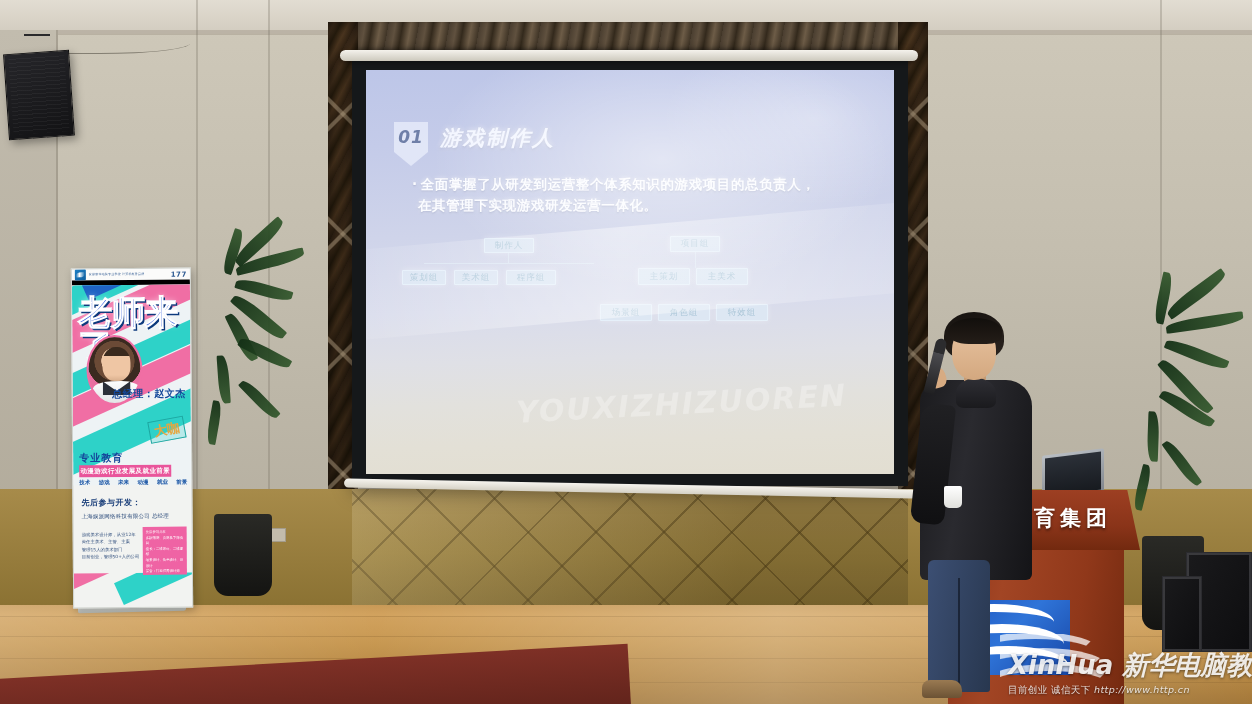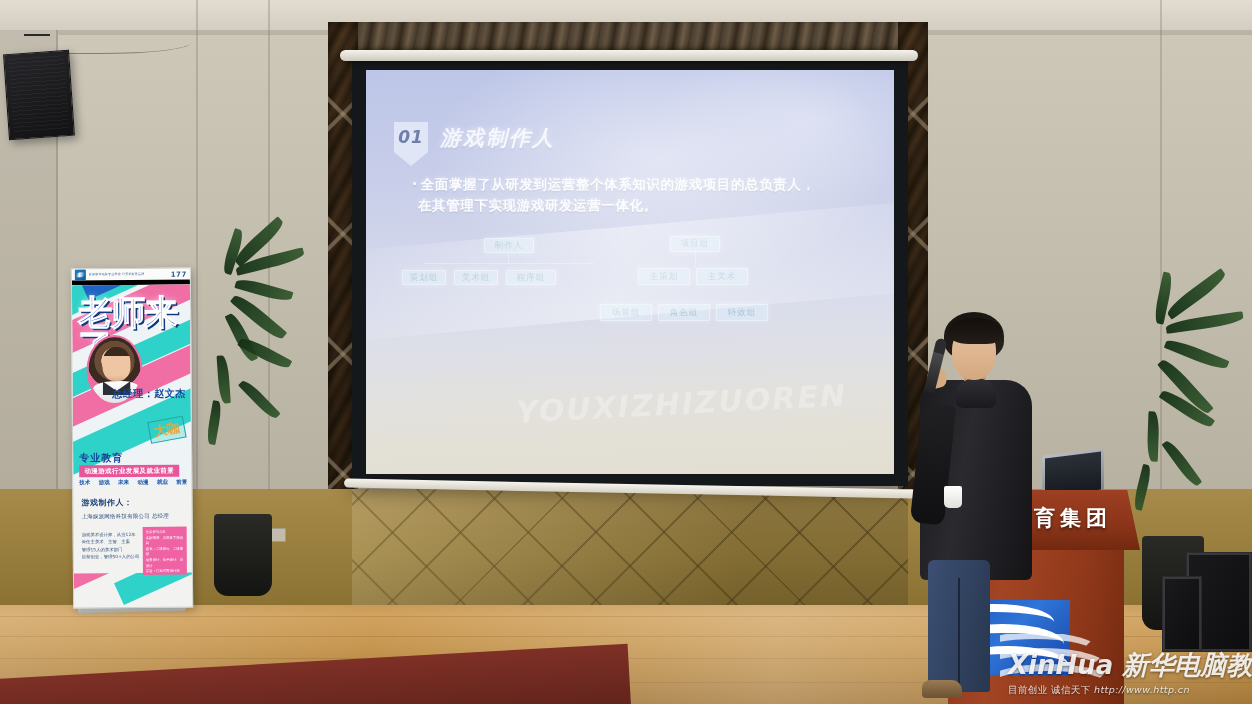--- a/index.html
+++ b/index.html
@@ -380,21 +380,21 @@
     transform: rotate(-10deg);
     background: rgba(46,208,200,.28);
     z-index: 6;
   }
   .bn-sec-title {
     position: absolute; left: 6px; top: 182px;
     font-size: 10px; font-weight: bold; color: #15479b;
     letter-spacing: 1px; z-index: 6;
   }
   .bn-topic {
-    position: absolute; left: 6px; top: 196px; width: 100px; height: 12px;
+    position: absolute; left: 6px; top: 196px; width: 92px; height: 12px;
     background: #e9559b;
     color: #ffffff; font-size: 6.5px; font-weight: bold;
     display: flex; align-items: center; justify-content: center;
     letter-spacing: .4px;
     z-index: 6;
   }
   .bn-tags {
     position: absolute; left: 6px; top: 210px; width: 108px;
     display: flex; justify-content: space-between;
     font-size: 5.5px; color: #1a55a5; font-weight: bold;
@@ -765,21 +765,21 @@
 
     <div class="bn-tags">
       <span>技术</span>
       <span>游戏</span>
       <span>未来</span>
       <span>动漫</span>
       <span>就业</span>
       <span>前景</span>
     </div>
 
-    <div class="bn-guest-label">游戏制作人：</div>
+    <div class="bn-guest-label">先后参与开发：</div>
 
     <div class="bn-company">上海娱派网络科技有限公司  总经理</div>
 
     <div class="bn-bio">
       <div>游戏美术设计师，从业12年</div>
       <div>曾任主美术、主管、主案</div>
       <div>管理15人的美术部门</div>
       <div>目前创业，管理50+人的公司</div>
     </div>
 

